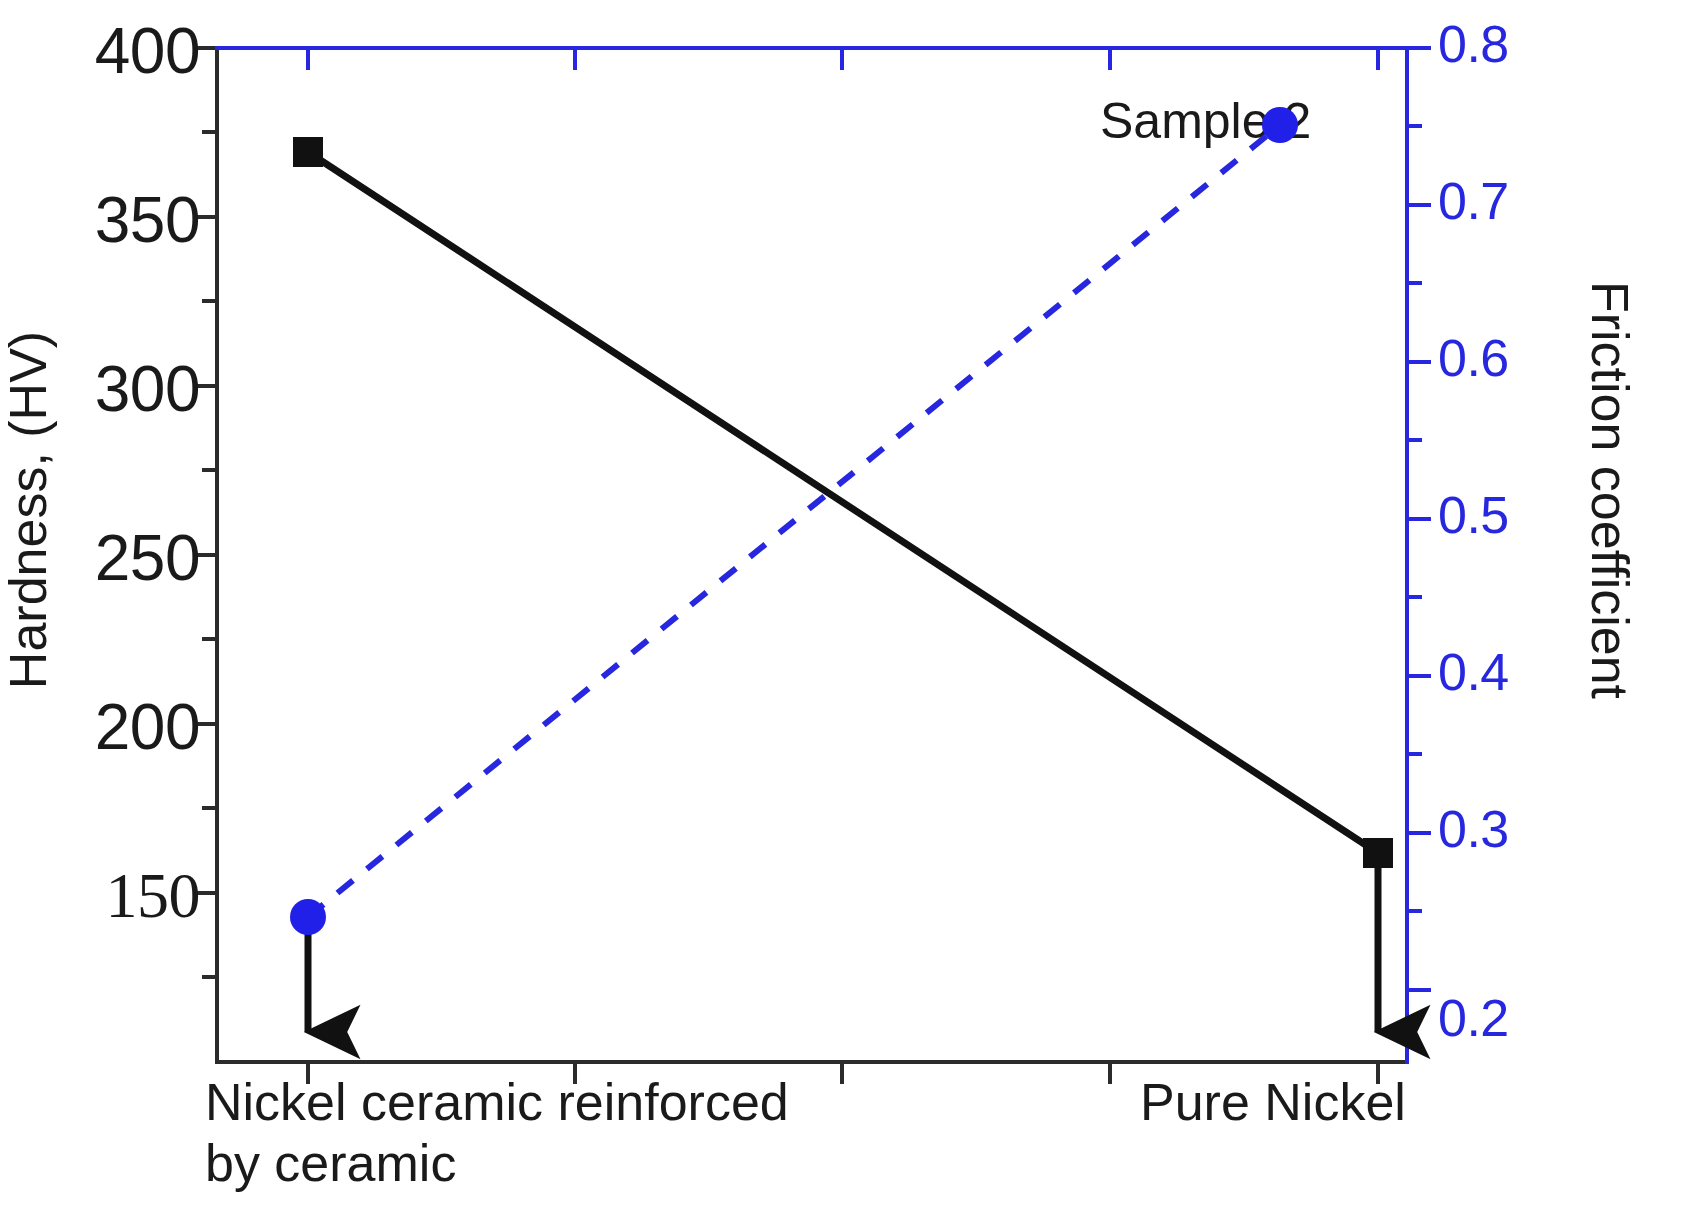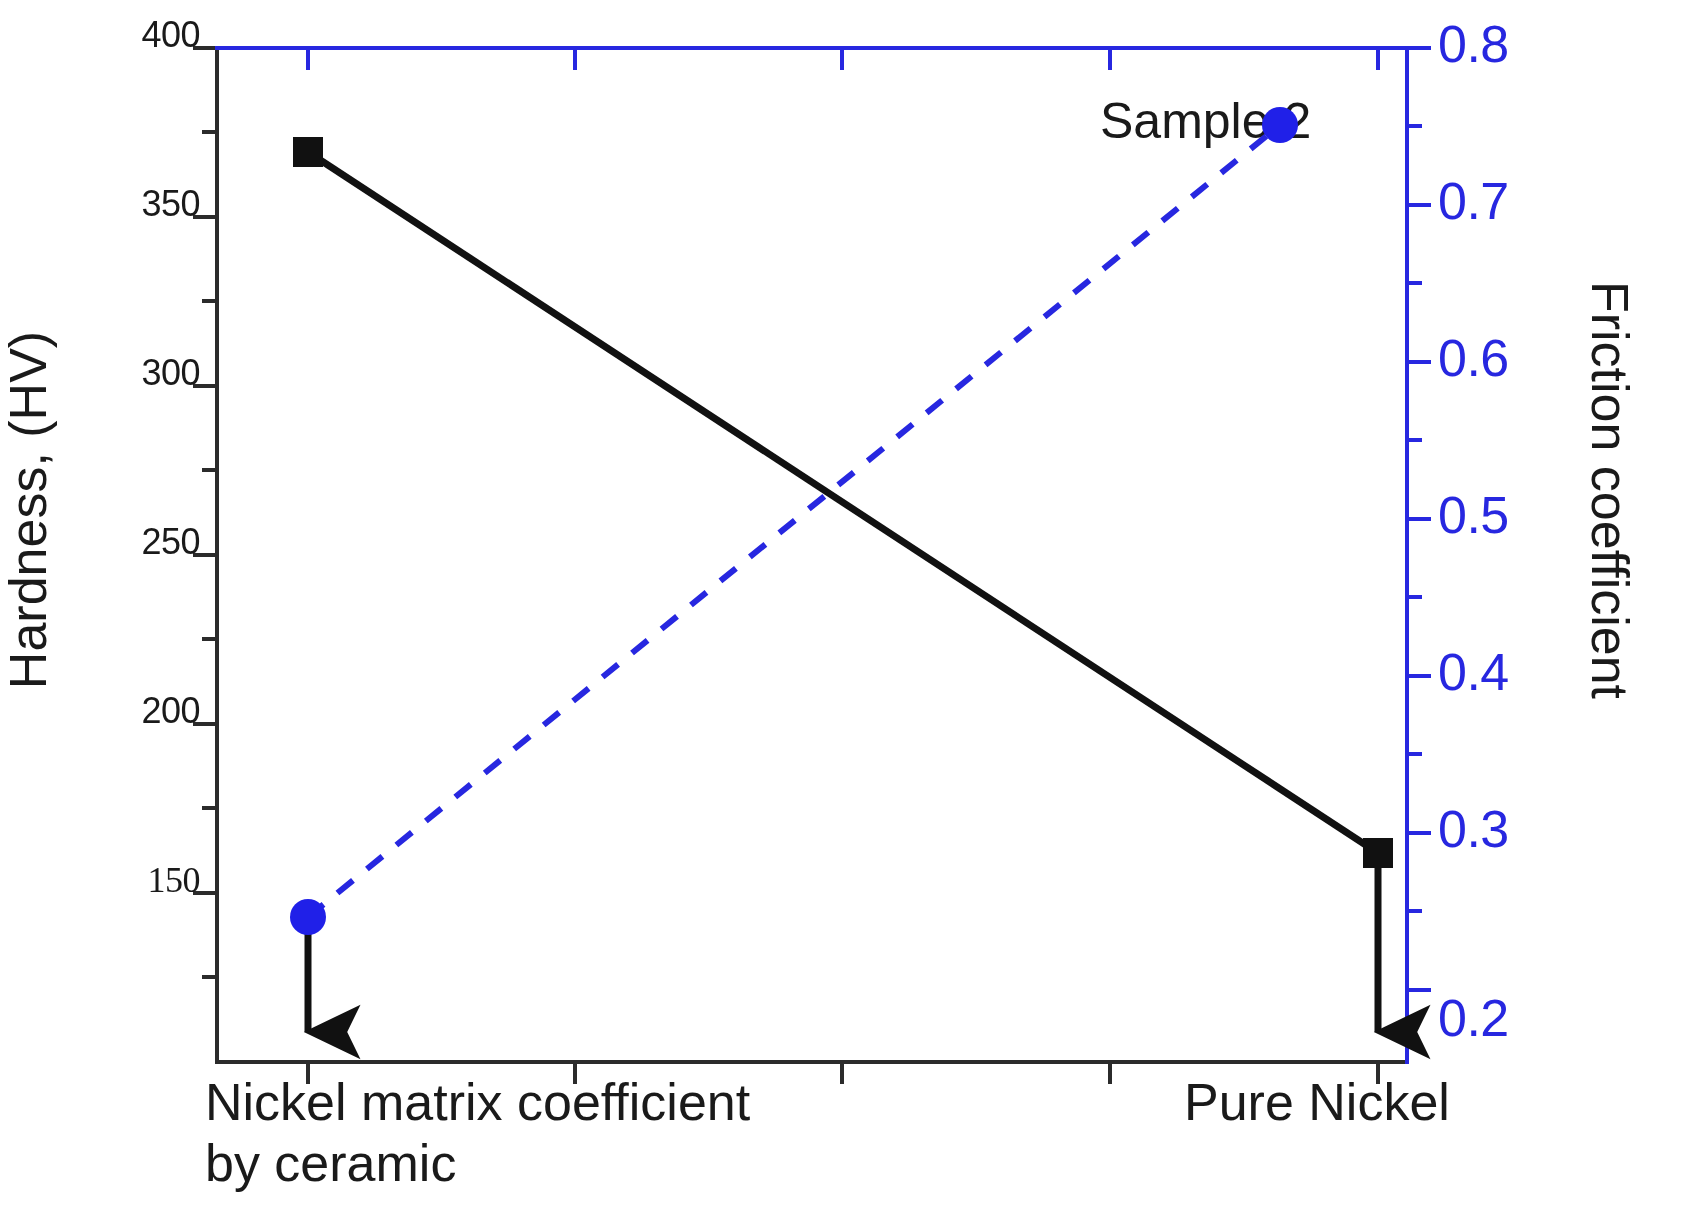--- a/index.html
+++ b/index.html
@@ -90,21 +90,21 @@
     width: 4px;
     height: 20px;
     background: #2b2b2b;
     top: 1064px;
   }
   
   .ytick-label-left {
     position: absolute;
     right: 1485px;
     text-align: center;
-    font-size: 36px;
+    font-size: 64px;
     color: #1a1a1a;
     white-space: nowrap;
     letter-spacing: -0.5px;
   }
   .ytick-label-right {
     position: absolute;
     left: 1438px;
     text-align: left;
     font-size: 52px;
     color: #2727e0;
@@ -223,23 +223,23 @@
       <div class="tick-top" style="left: 1108px;"></div>
       <div class="tick-bottom" style="left: 1108px;"></div>
       <div class="tick-top" style="left: 1376px;"></div>
       <div class="tick-bottom" style="left: 1376px;"></div>
     </div>
 
   <div id="ylabel-left">Hardness, (HV)</div>
   <div id="ylabel-right">Friction coefficient</div>
 
   <div id="category-labels">
-      <div class="cat-label" style="left: 205px; top: 1072px;">Nickel matrix coefficient
+      <div class="cat-label" style="left: 205px; top: 1072px;">Nickel ceramic reinforced
 by ceramic</div>
-      <div class="cat-label" style="left: 1140px; top: 1072px; margin-left: 44px;">Pure Nickel</div>
+      <div class="cat-label" style="left: 1140px; top: 1072px;">Pure Nickel</div>
     </div>
 
   <div class="series-annot" id="annot-sample2" style="left: 1100px; top: 92px;">Sample 2</div>
 
   <svg id="series-svg" viewBox="0 0 1685 1217" xmlns="http://www.w3.org/2000/svg">
     <defs>
       <marker id="arrowhead-black" markerWidth="9" markerHeight="9" refX="4.5" refY="8" orient="auto" markerUnits="strokeWidth">
         <path d="M 0.6 0.5 L 4.5 8.6 L 8.4 0.5 L 4.5 2.4 Z" fill="#111111"></path>
       </marker>
     </defs>

